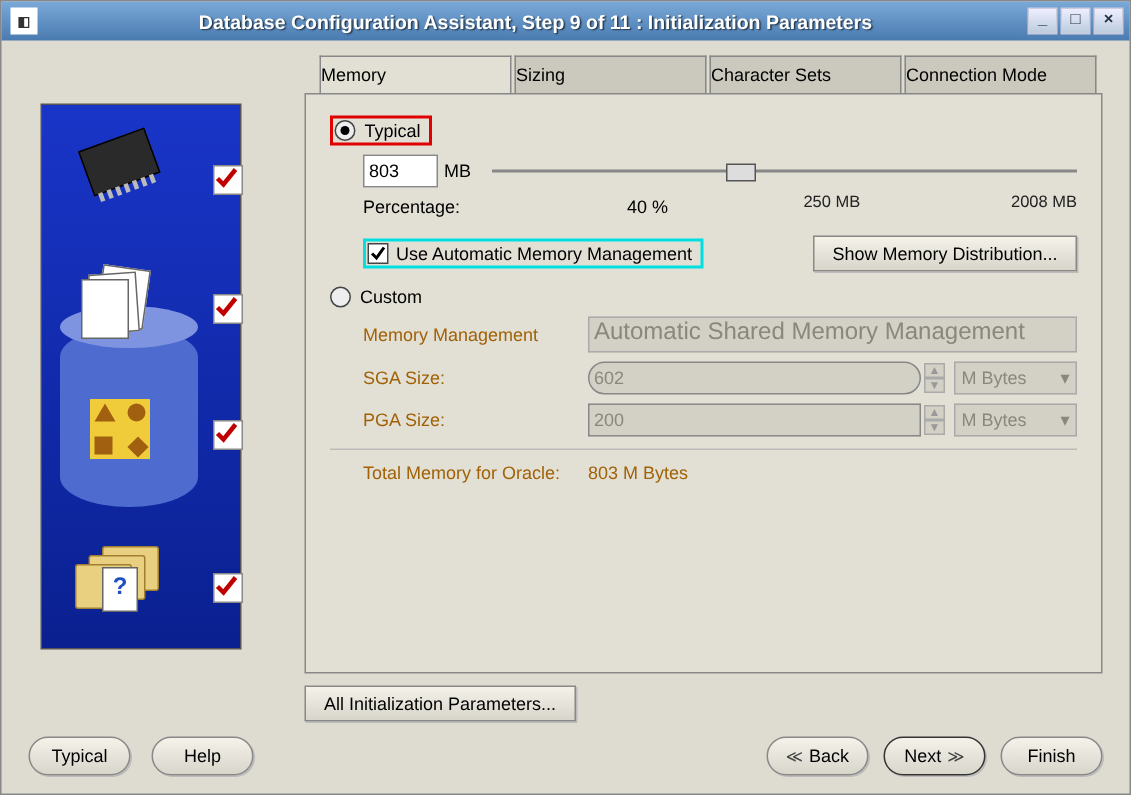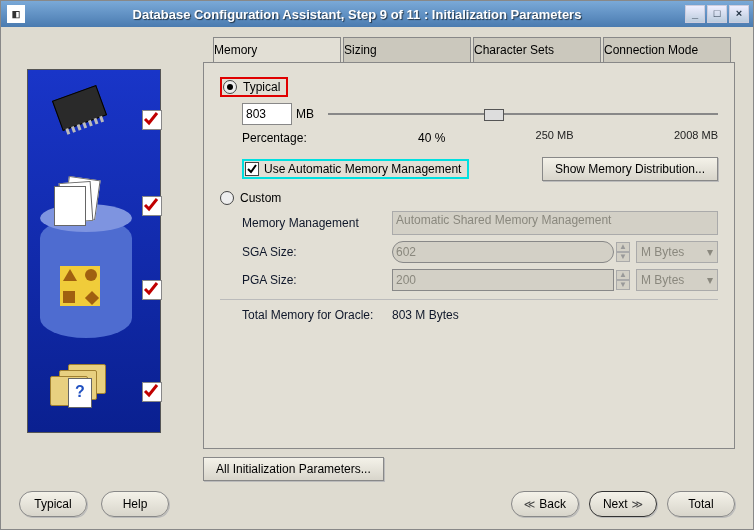--- a/index.html
+++ b/index.html
@@ -35,32 +35,32 @@
   .tab{width:126px;height:24px;border:1px solid #888;border-bottom:none;background:#cbc8bd;text-align:left;line-height:24px;font-size:12px;margin-right:2px;cursor:pointer}
   .tab.active{background:#e2dfd5}
   .panel{flex:1;border:1px solid #888;background:#e2dfd5;padding:14px 16px 10px 16px;position:relative}
   .row{display:flex;align-items:center;margin-bottom:6px}
   .radio{width:12px;height:12px;border:1px solid #444;border-radius:50%;margin-right:6px;display:inline-flex;align-items:center;justify-content:center;cursor:pointer;background:#eee}
   .radio .dot{width:6px;height:6px;border-radius:50%;background:#000}
   .hlred{border:2px solid #e00000;padding:1px 6px 1px 1px;display:inline-flex;align-items:center}
   .hlcyan{border:2px solid #00e0e0;padding:1px 6px 1px 1px;display:inline-flex;align-items:center}
   .indent{margin-left:22px}
   .lbl{font-size:12px}
-  .lbl.dis{color:#0f172a}
+  .lbl.dis{color:#a16207}
   input.txt{height:18px;border:1px solid #888;padding:1px 3px;font-size:12px;background:#fff}
   input.txt.dis{background:#d3d0c6;color:#8a887e}
   .mb{margin-left:4px;font-size:12px}
   .slider{position:relative;flex:1;height:14px;margin-left:14px}
   .track{position:absolute;left:0;right:0;top:6px;height:2px;background:#888}
   .thumb{position:absolute;top:2px;width:18px;height:10px;background:#ddd;border:1px solid #555}
   .ticklbl{position:absolute;top:16px;font-size:11px;color:#222}
   .cbx{width:12px;height:12px;border:1px solid #444;margin-right:5px;display:inline-flex;align-items:center;justify-content:center;cursor:pointer;background:#fff}
   .cbx svg{width:10px;height:10px}
   .btn{height:24px;border:1px solid #888;background:linear-gradient(#f4f2e9,#d8d5cb);padding:0 12px;font-size:12px;cursor:pointer;box-shadow:1px 1px 0 #bbb}
-  .sel{height:20px;border:1px solid #aaa;background:#d3d0c6;color:#8a887e;font-size:12px;padding:1px 3px;flex:1}
+  .sel{height:20px;border:1px solid #aaa;background:#d3d0c6;color:#8a887e;font-size:16px;padding:1px 3px;flex:1}
   .hr{border:0;border-top:1px solid #bbb;margin:8px 0}
   .spin{width:14px;height:20px;display:flex;flex-direction:column;margin-left:2px}
   .spin div{flex:1;border:1px solid #aaa;background:#d3d0c6;font-size:8px;line-height:8px;text-align:center;color:#999}
   .unitsel{width:72px;height:20px;border:1px solid #aaa;background:#d3d0c6;color:#8a887e;font-size:12px;display:flex;align-items:center;justify-content:space-between;padding:0 4px;margin-left:6px}
   .footer{padding:10px 0 12px 0;display:flex;align-items:center}
   .footer .btn{min-width:68px;height:26px;border-radius:13px;text-align:center}
   .navbtn{display:inline-flex;align-items:center;justify-content:center;gap:4px}
   .chev{font-size:11px;color:#444}
   .btn.primary{border:1px solid #333}
   .allparams{margin-top:8px}
@@ -242,16 +242,16 @@
       <button class="btn navbtn">
           <span class="chev">≪</span>
           <span>Back</span>
         </button>
       <span style="width:10px"></span>
       <button class="btn navbtn primary">
           <span>Next</span>
           <span class="chev">≫</span>
         </button>
       <span style="width:10px"></span>
-      <button class="btn">Total</button>
+      <button class="btn">Finish</button>
     </div>
   </div>
 </div>
 
 </body></html>

